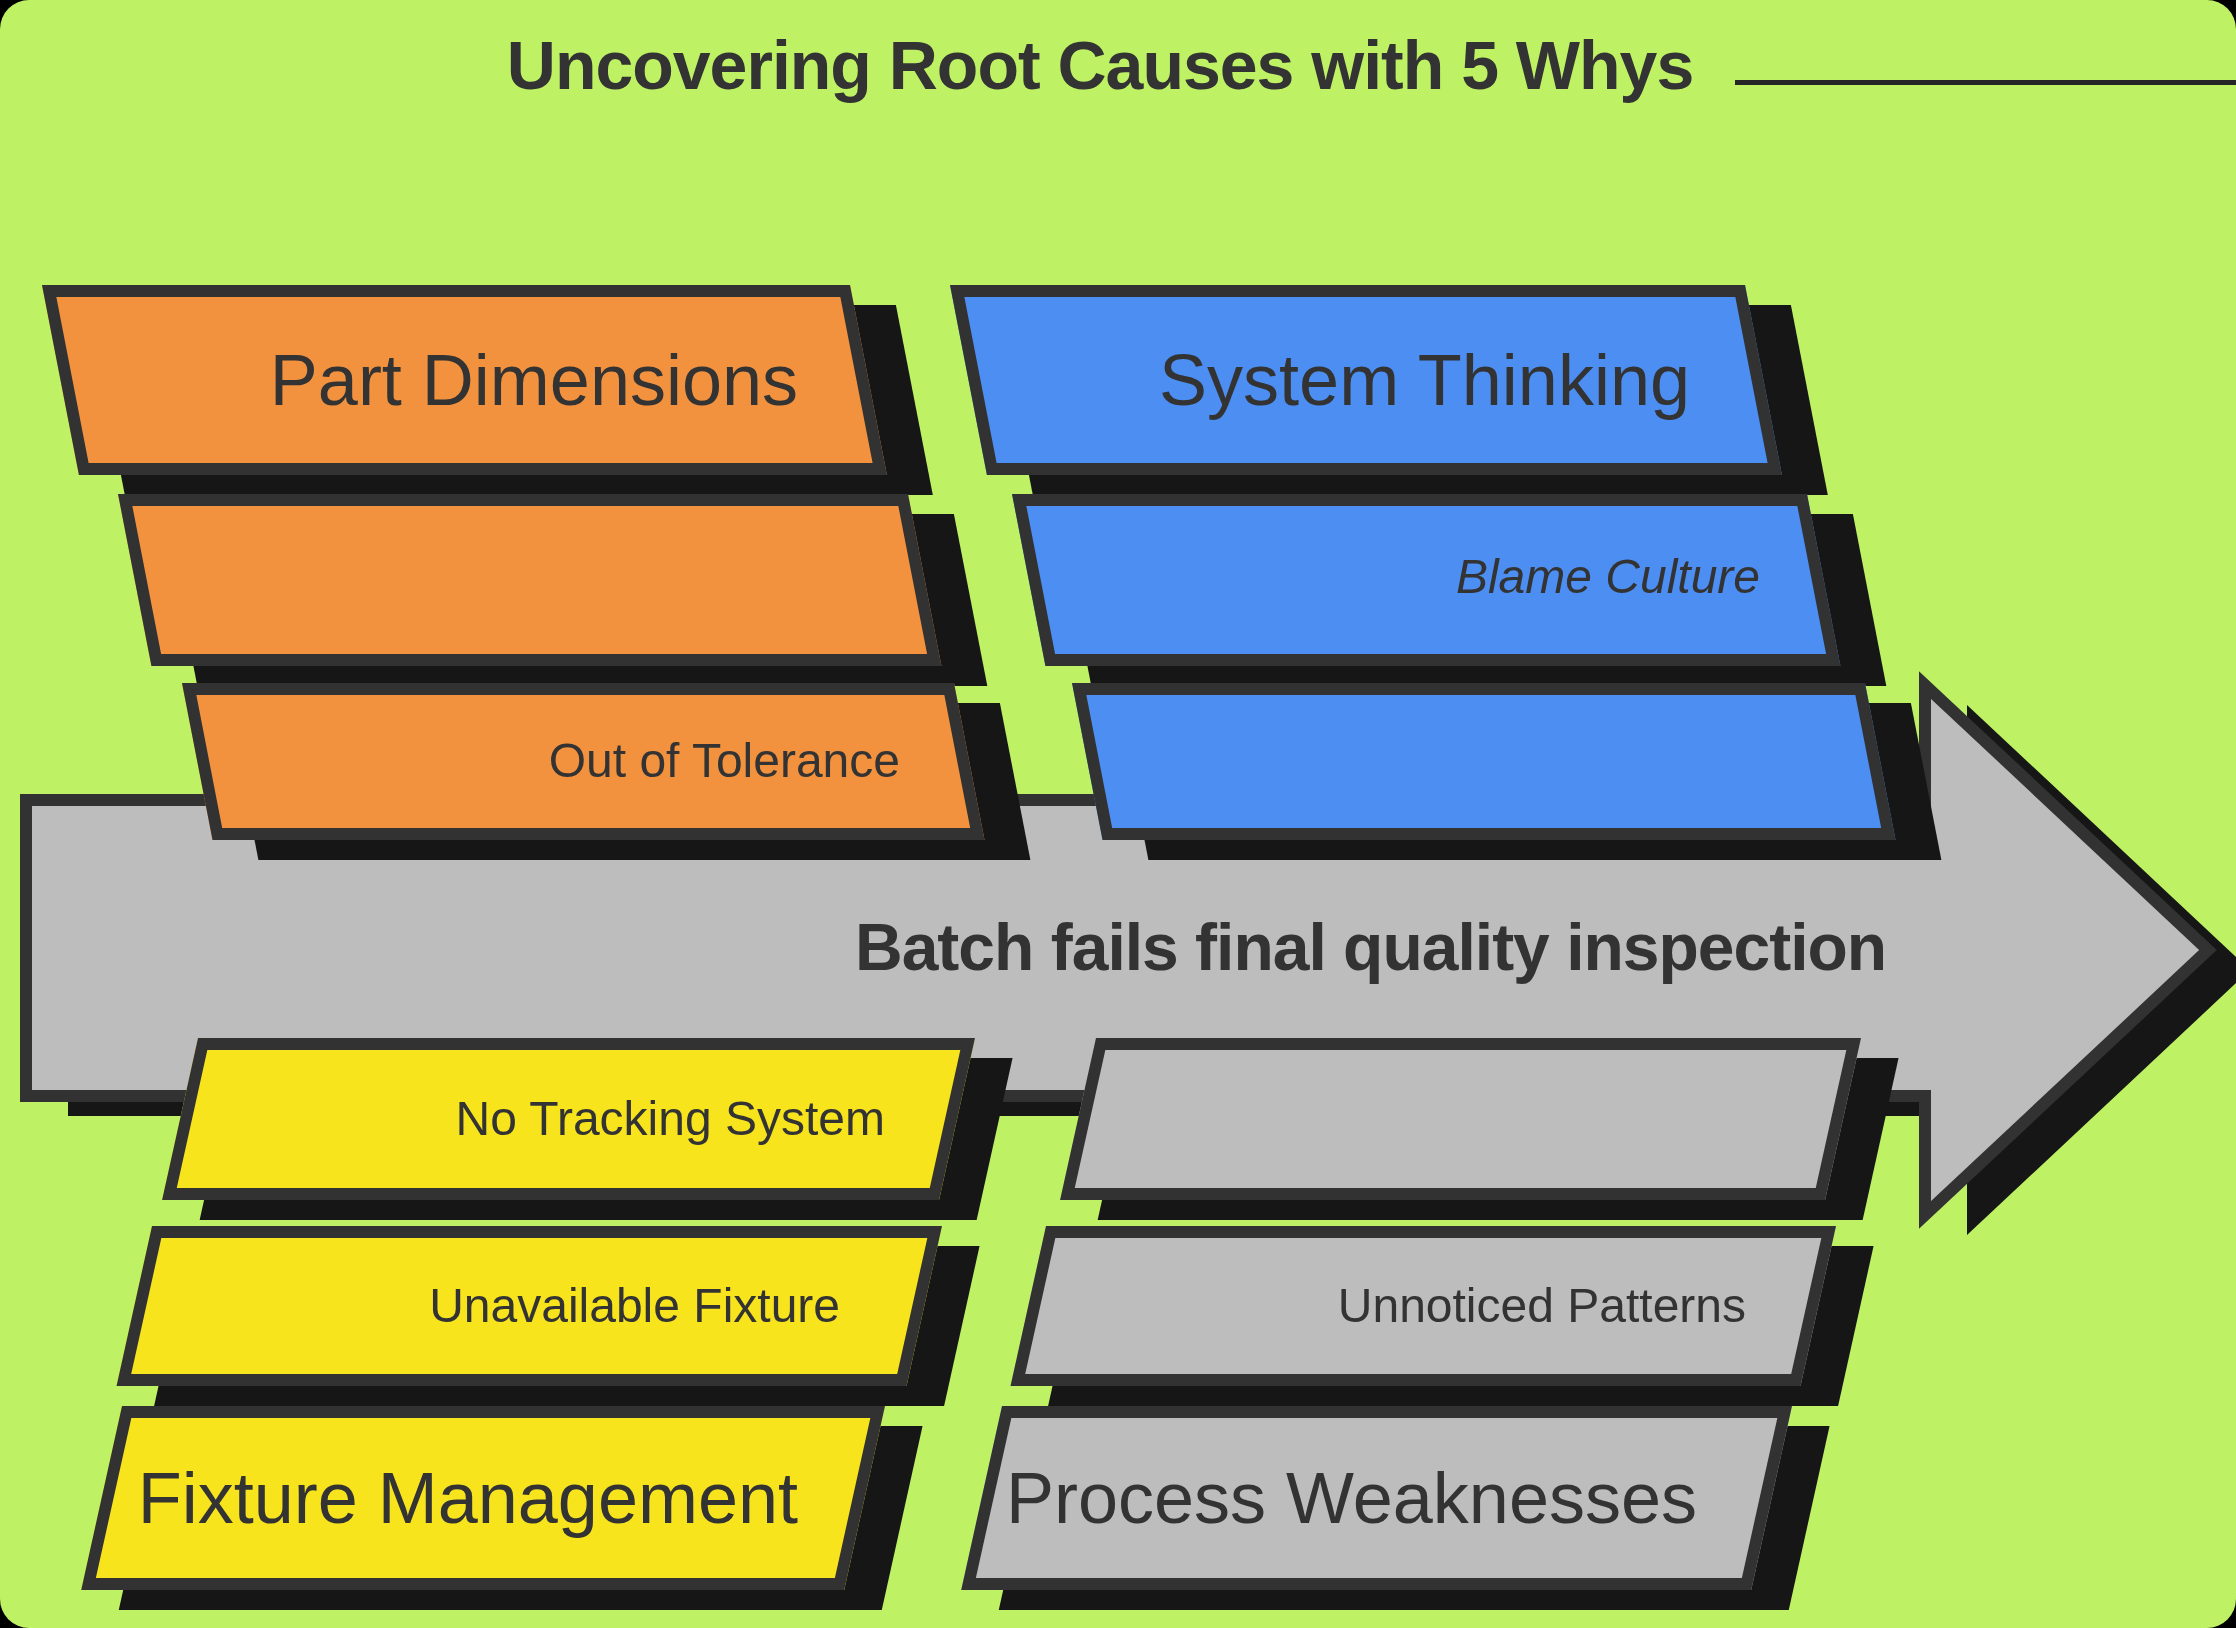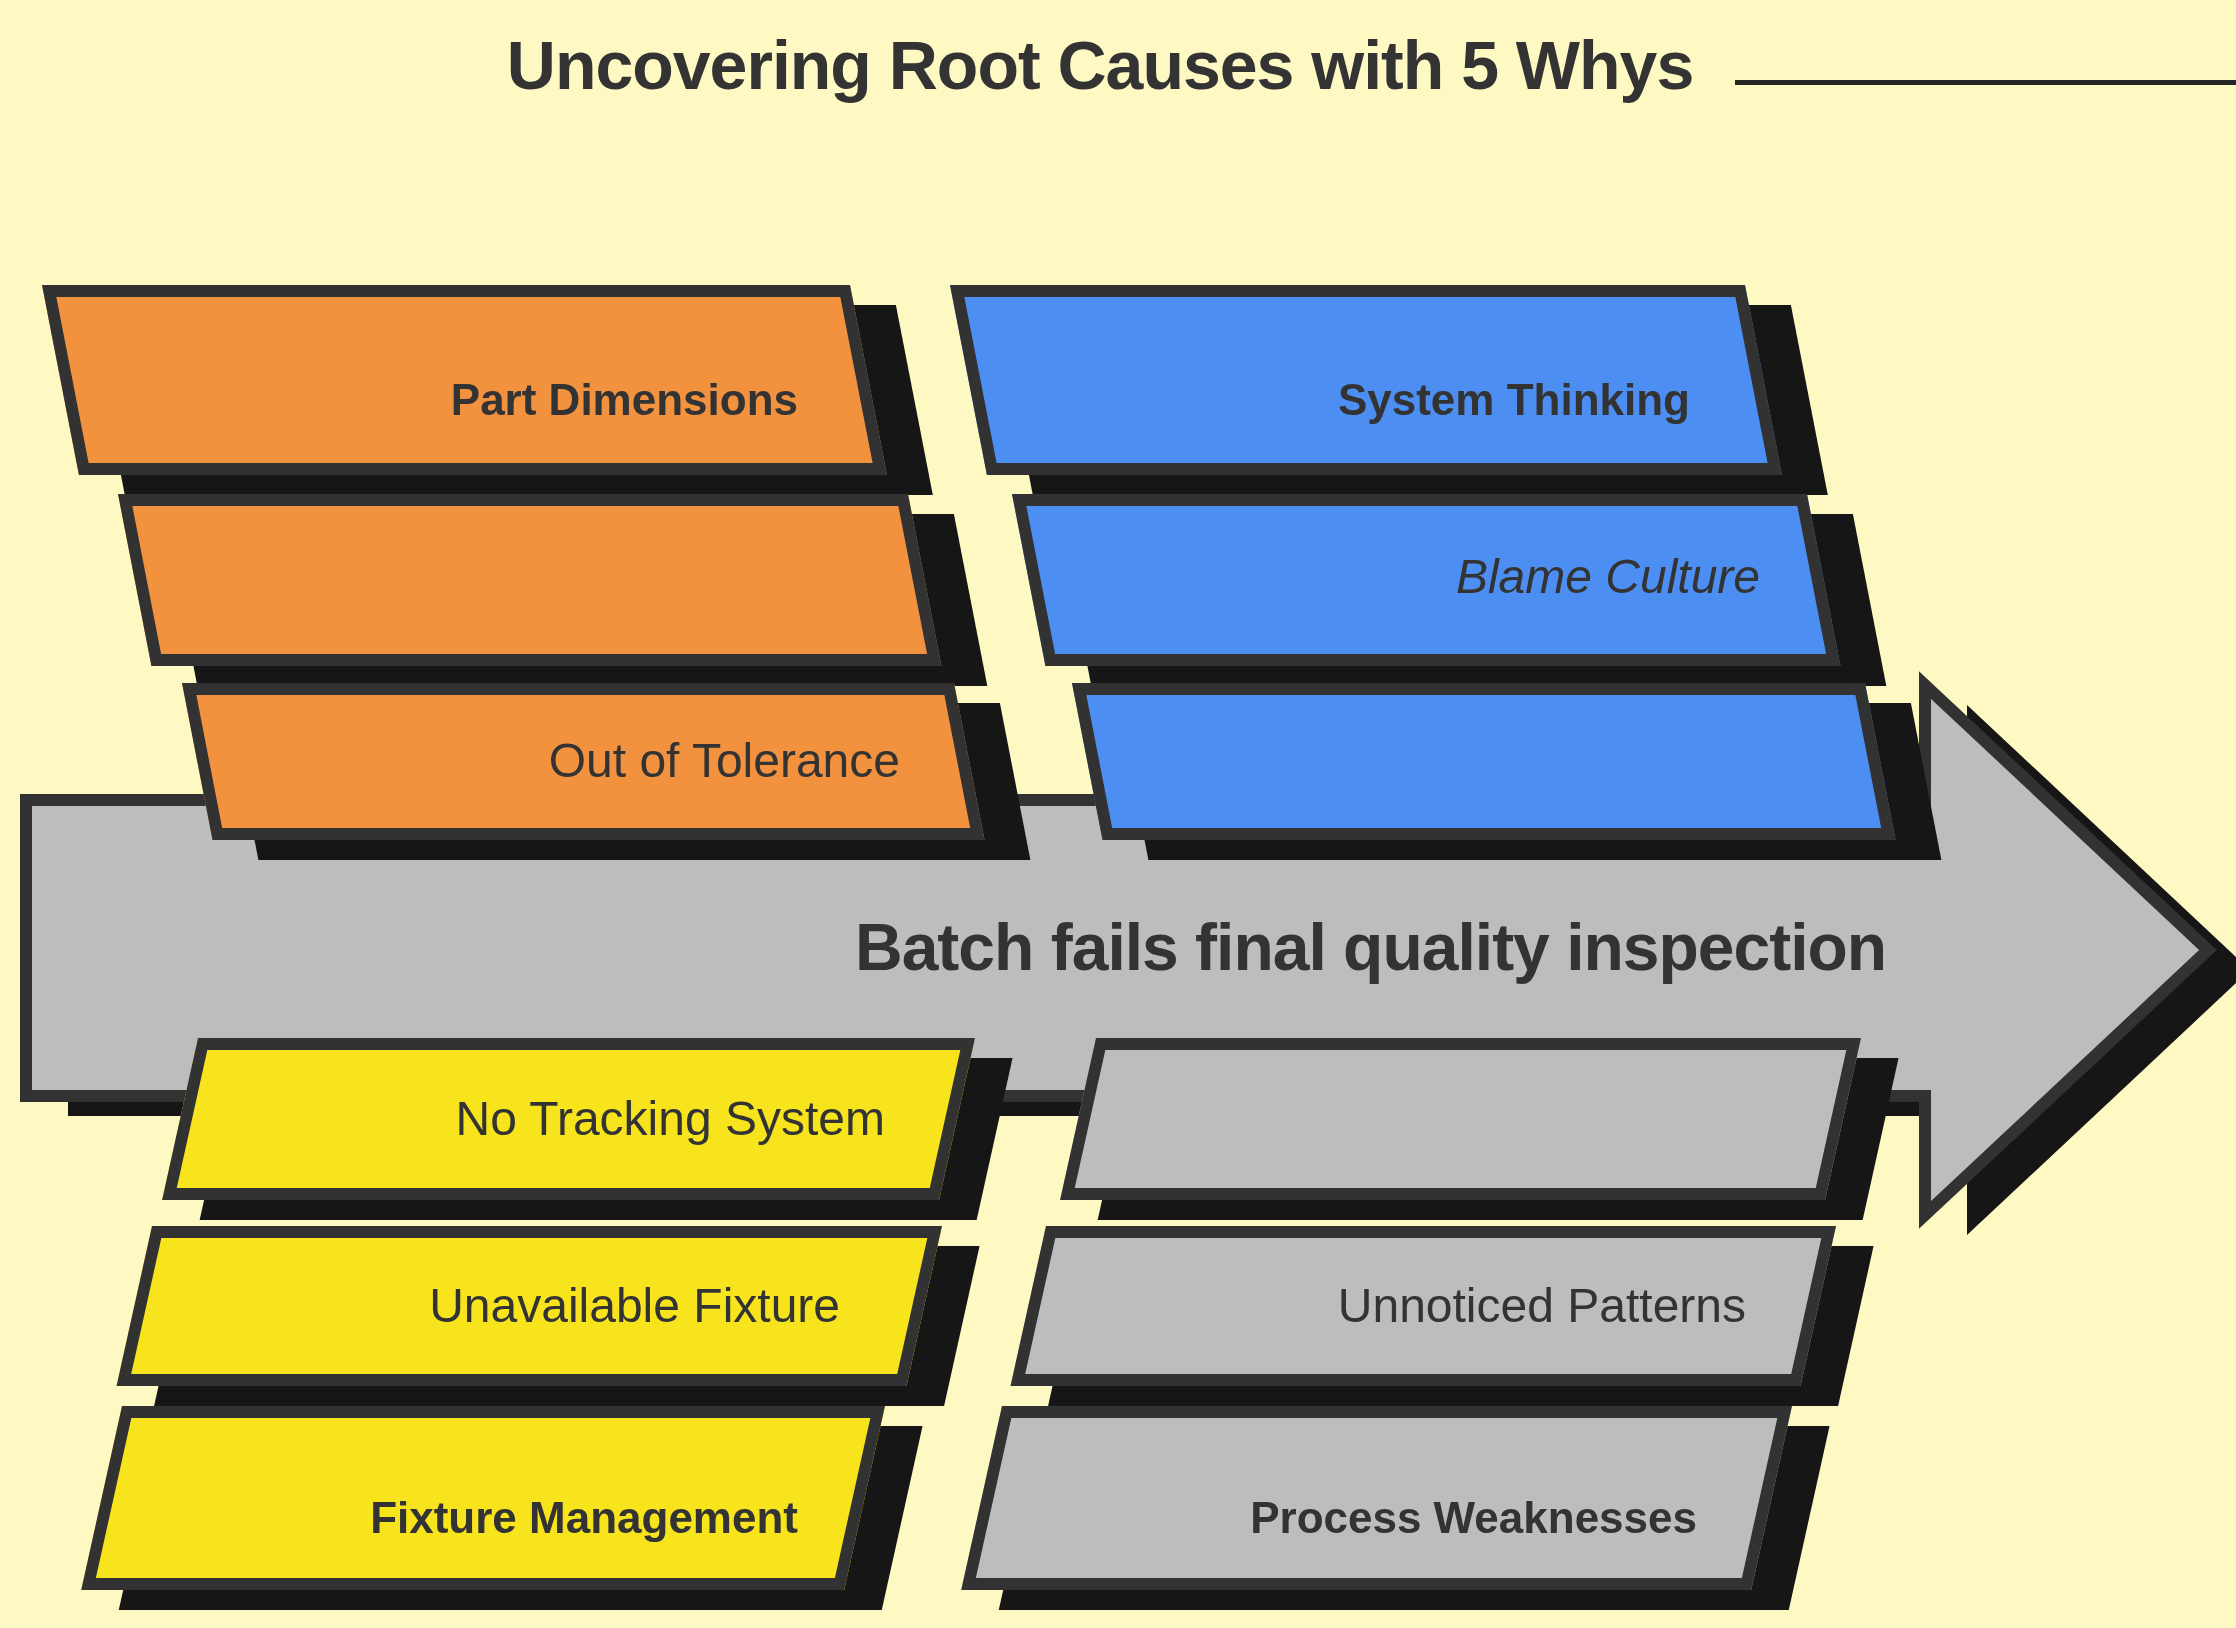--- a/index.html
+++ b/index.html
@@ -1,21 +1,22 @@
 <!DOCTYPE html>
 <html><head>
 <meta charset="utf-8">
 <style>
   html,body{margin:0;padding:0;background:#000;}
   #canvas{
     position:relative;
     width:2236px;height:1628px;
-    background:#fef9c3;
+    background:#bef264;
     overflow:hidden;
     font-family:"Liberation Sans", sans-serif;
+    border-radius:29px;
   }
   
   .title{
     position:absolute;left:100px;top:26px;width:2000px;
     text-align:center;
     font-size:68px;font-weight:700;letter-spacing:-1px;
     color:#333333;white-space:nowrap;
   }
   .title-rule{
     position:absolute;left:1735px;top:80px;width:501px;height:5px;
@@ -60,21 +61,21 @@
 
   
   .lbl{
     position:absolute;
     color:#333333;
     white-space:nowrap;
     text-align:right;
     font-size:48px;font-weight:400;
     line-height:56px;
   }
-  .lbl.header{font-size:44px;font-weight:700;line-height:64px;margin-top:20px;}
+  .lbl.header{font-size:72px;font-weight:400;line-height:64px;}
 
   #lbl-o1{right:1438px;top:348px;}  
   #lbl-o3{right:1336px;top:733px;}  
   #lbl-b1{right:546px; top:348px;}  
   #lbl-b2{right:476px; top:549px;font-style:italic;}  
   #lbl-b3{right:446px; top:732px;}  
   #lbl-y1{right:1351px;top:1091px;margin-left:16px;} 
   #lbl-y2{right:1396px;top:1278px;} 
   #lbl-y3{right:1438px;top:1466px;} 
   #lbl-g1{right:458px; top:1091px;} 

